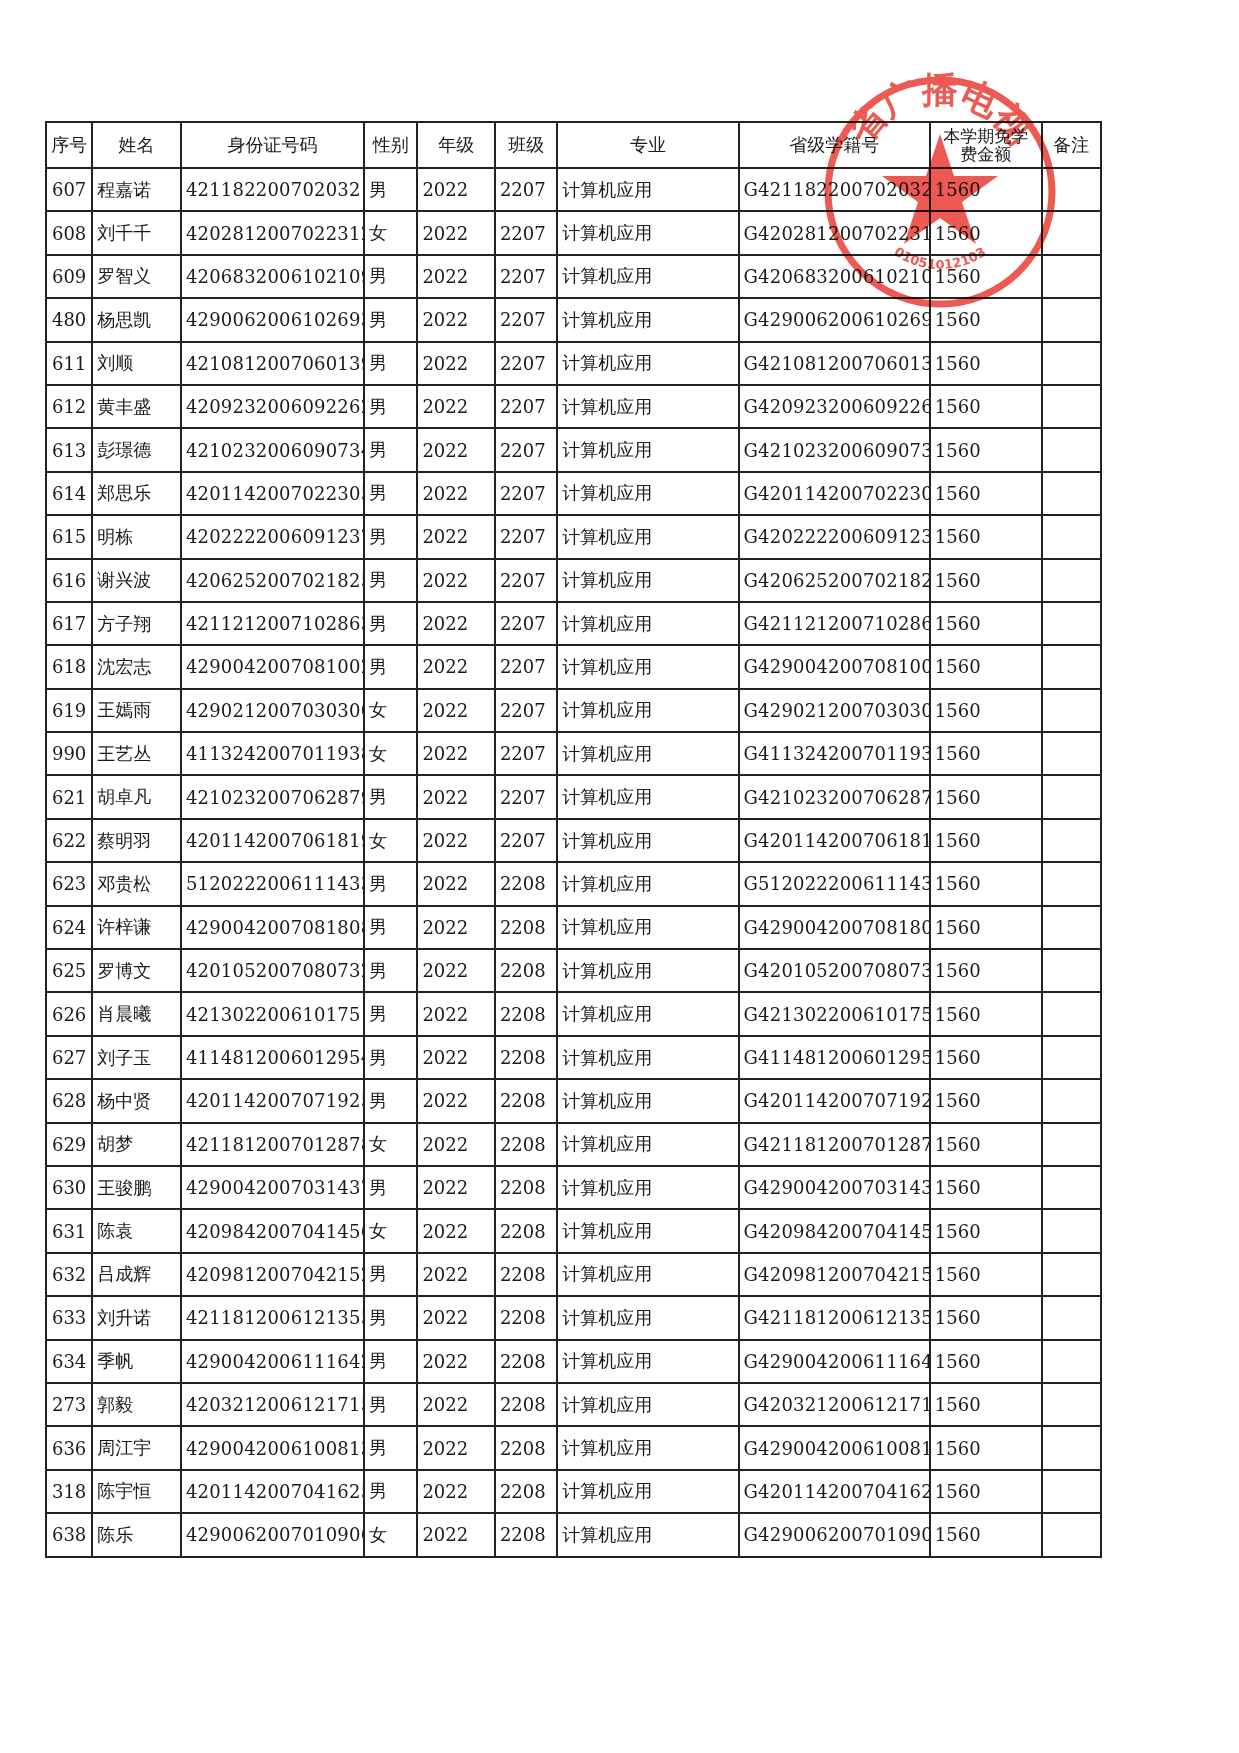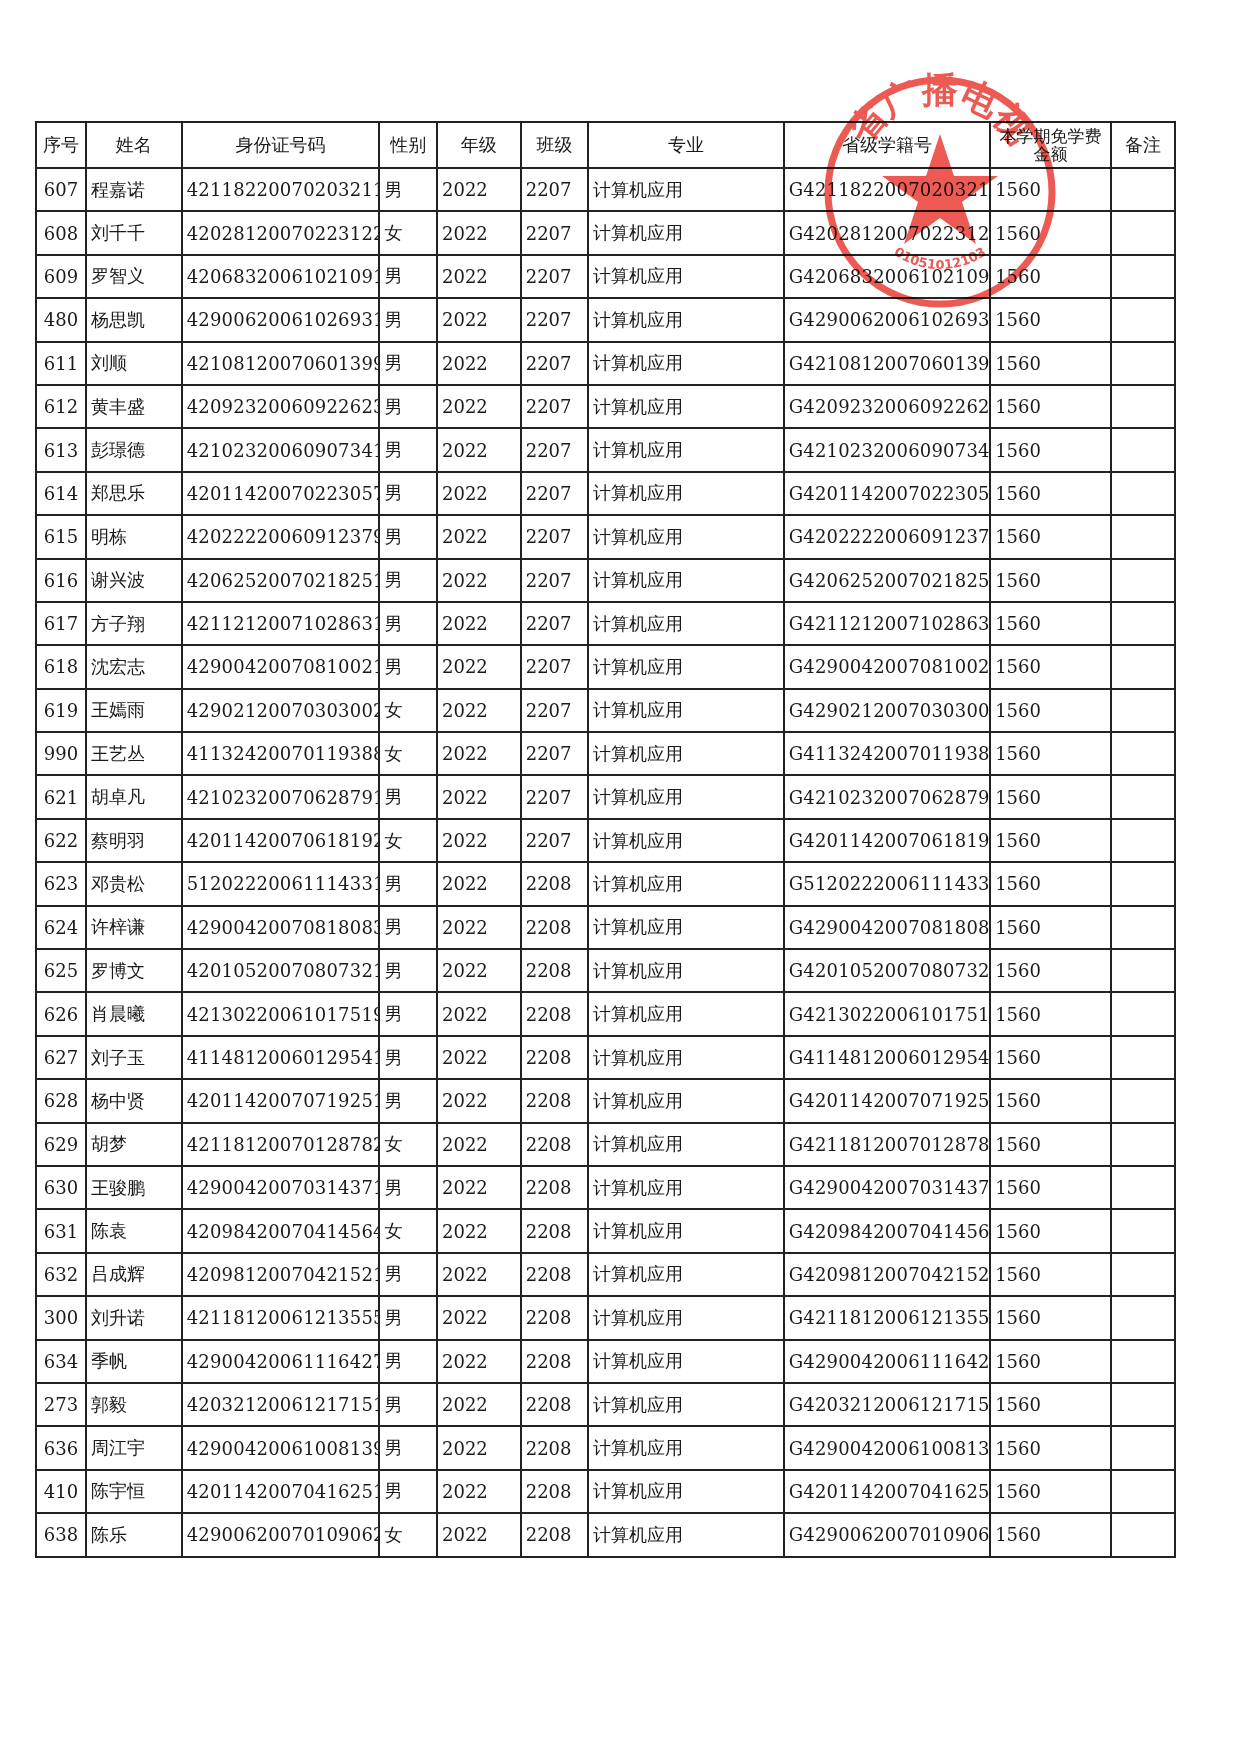--- a/index.html
+++ b/index.html
@@ -15,23 +15,23 @@
       color: #1a1a1a;
       overflow: hidden;
     }
     .page {
       position: absolute;
       left: 0; top: 0;
       width: 1239px; height: 1753px;
     }
     table.roster {
       position: absolute;
-      left: 35px;
+      left: 45px;
       top: 121px;
-      width: 1141px;
+      width: 1057px;
       border-collapse: collapse;
       table-layout: fixed;
     }
     table.roster th, table.roster td {
       border: 2px solid #222;
       height: 41.4px;
       padding: 0 4px;
       font-size: 18px;
       white-space: nowrap;
       overflow: hidden;
@@ -413,21 +413,21 @@
           <td class="c-id">420981200704215213</td>
           <td class="c-gender">男</td>
           <td class="c-grade">2022</td>
           <td class="c-class">2208</td>
           <td class="c-major">计算机应用</td>
           <td class="c-sid">G420981200704215213</td>
           <td class="c-amount">1560</td>
           <td class="c-note"></td>
         </tr>
         <tr>
-          <td class="c-seq">300</td>
+          <td class="c-seq">633</td>
           <td class="c-name">刘升诺</td>
           <td class="c-id">421181200612135555</td>
           <td class="c-gender">男</td>
           <td class="c-grade">2022</td>
           <td class="c-class">2208</td>
           <td class="c-major">计算机应用</td>
           <td class="c-sid">G421181200612135555</td>
           <td class="c-amount">1560</td>
           <td class="c-note"></td>
         </tr>
@@ -461,21 +461,21 @@
           <td class="c-id">429004200610081396</td>
           <td class="c-gender">男</td>
           <td class="c-grade">2022</td>
           <td class="c-class">2208</td>
           <td class="c-major">计算机应用</td>
           <td class="c-sid">G429004200610081396</td>
           <td class="c-amount">1560</td>
           <td class="c-note"></td>
         </tr>
         <tr>
-          <td class="c-seq">410</td>
+          <td class="c-seq">318</td>
           <td class="c-name">陈宇恒</td>
           <td class="c-id">420114200704162517</td>
           <td class="c-gender">男</td>
           <td class="c-grade">2022</td>
           <td class="c-class">2208</td>
           <td class="c-major">计算机应用</td>
           <td class="c-sid">G420114200704162517</td>
           <td class="c-amount">1560</td>
           <td class="c-note"></td>
         </tr>

